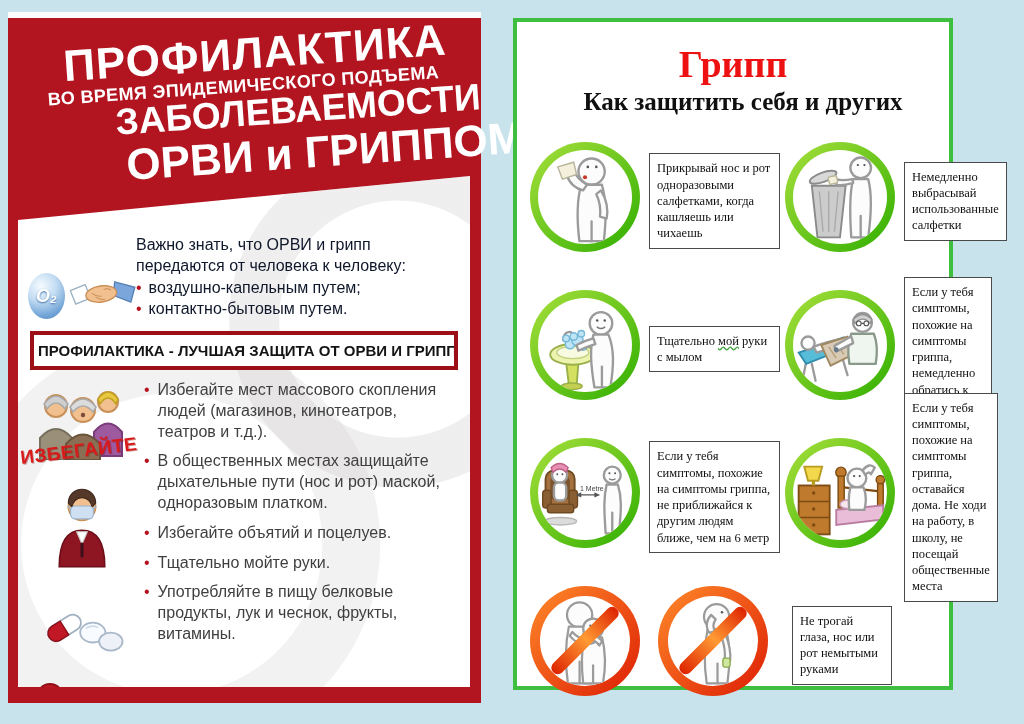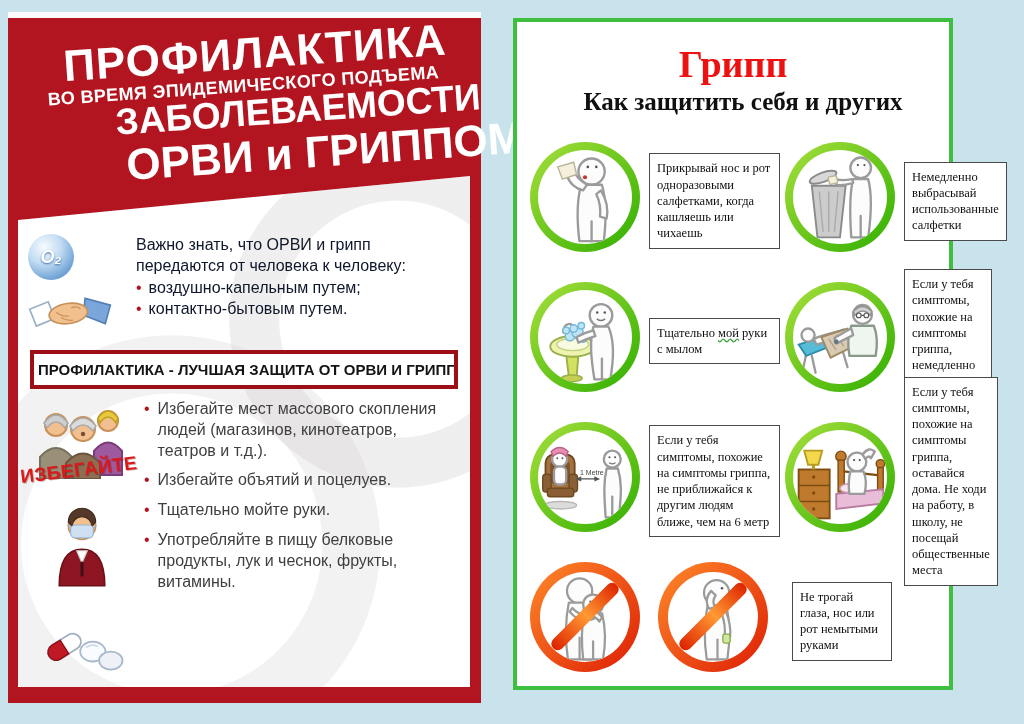--- a/index.html
+++ b/index.html
@@ -30,21 +30,21 @@
     clip-path:polygon(0 44px,100% 0,100% 100%,0 100%);
   }
   .lp-panel::before{ 
     content:"";position:absolute;inset:0;pointer-events:none;
     background:
       radial-gradient(circle at 84% 28%, transparent 118px, rgba(200,195,195,.28) 119px, rgba(200,195,195,.28) 168px, transparent 169px),
       radial-gradient(circle at 34% 72%, transparent 150px, rgba(200,195,195,.22) 151px, rgba(200,195,195,.22) 208px, transparent 209px);
   }
   .lp-content{position:absolute;inset:0;padding-top:50px;}
   .lp-intro{display:flex;padding:8px 14px 4px 10px;position:relative;}
-  .icons-col{width:108px;display:flex;flex-direction:column;align-items:flex-start;gap:4px;flex:none;}
+  .icons-col{width:108px;display:flex;align-items:flex-end;gap:4px;flex:none;}
   .o2{
     width:46px;height:46px;border-radius:50%;
     background:radial-gradient(circle at 35% 28%,#f6fbff 0%,#c2dcf2 38%,#74a6d8 72%,#4a7fb8 100%);
     display:flex;align-items:center;justify-content:center;
     color:#fff;font-weight:bold;font-style:italic;font-size:18px;
     text-shadow:0 1px 2px #3c6ea8;
   }
   .intro-text{flex:1;color:#0f172a;font-size:16px;line-height:1.33;padding-right:4px;}
   .dot-line{display:flex;}
   .dot-line::before{content:"•";color:var(--bullet-red,#b5121f);margin-right:7px;font-size:16px;}
@@ -75,21 +75,21 @@
     font-family:"Liberation Serif",serif;font-weight:bold;
     color:var(--title-red,#ee1111);font-size:38px;text-align:center;margin-top:20px;
   }
   .rp-subtitle{
     font-family:"Liberation Serif",serif;font-weight:bold;
     color:#101010;font-size:25px;text-align:center;margin-top:2px;padding-left:20px;
   }
   .rp-grid{
     position:absolute;left:12px;right:8px;top:116px;bottom:6px;
     display:grid;grid-template-columns:112px 143px 112px 100px;
-    grid-auto-rows:minmax(126px,auto);row-gap:14px;
+    grid-auto-rows:minmax(126px,auto);row-gap:22px;
   }
   .cell-circle{display:flex;align-items:flex-start;justify-content:center;padding-top:4px;}
   .cell-note{display:flex;align-items:center;padding:0 4px 0 8px;}
   .circle{width:110px;height:110px;border-radius:50%;position:relative;flex:none;}
   .circle.allow{background:linear-gradient(135deg,var(--ring-green-a,#a8e03c),var(--ring-green-b,#2fae00));}
   .circle.deny{background:linear-gradient(135deg,var(--ring-red-a,#ff8a2a),var(--ring-red-b,#dd1d04));}
   .circle .inner{position:absolute;inset:8px;background:#fff;border-radius:50%;overflow:hidden;}
   .circle.deny .inner{inset:10px;}
   .circle svg{width:100%;height:100%;display:block;}
   .slash{
@@ -196,20 +196,23 @@
             <circle cx="82" cy="58" r="7.5" fill="#ffffff" stroke="#708090" stroke-width="3"></circle>
             <circle cx="16" cy="16" r="14" fill="#c01824" stroke="#8e0e18" stroke-width="2"></circle>
             <rect x="12.5" y="7" width="7" height="18" rx="1.5" fill="#ffffff"></rect>
             <rect x="7" y="12.5" width="18" height="7" rx="1.5" fill="#ffffff"></rect>
           </svg>
         </div>
 
         <div class="main-text">
           <div class="blt">
               <span>Избегайте мест массового скопления людей (магазинов, кинотеатров, театров и т.д.).</span>
+            </div>
+          <div class="blt">
+              <span>В общественных местах защищайте дыхательные пути (нос и рот) маской, одноразовым платком.</span>
             </div>
           <div class="blt">
               <span>Избегайте объятий и поцелуев.</span>
             </div>
           <div class="blt">
               <span>Тщательно мойте руки.</span>
             </div>
           <div class="blt">
               <span>Употребляйте в пищу белковые продукты, лук и чеснок, фрукты, витамины.</span>
             </div>

